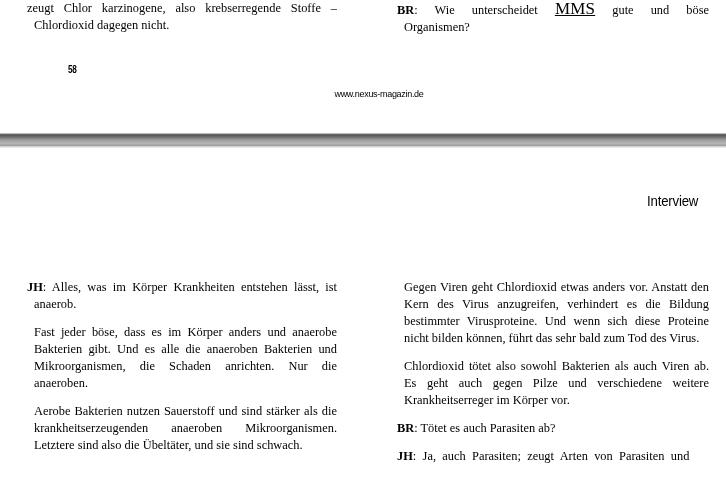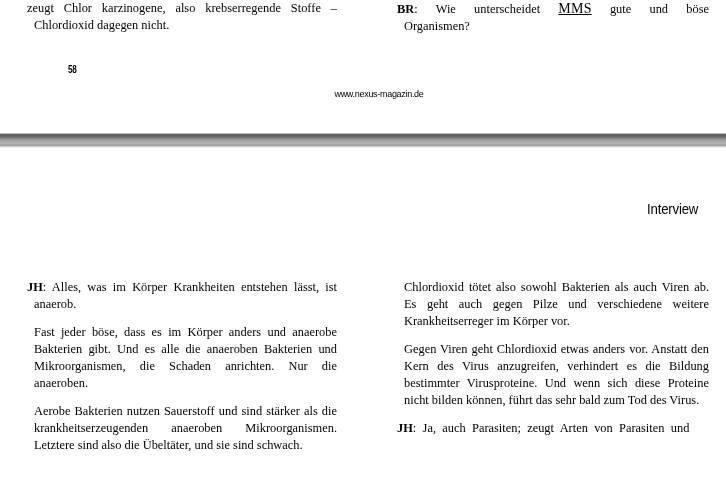--- a/index.html
+++ b/index.html
@@ -50,21 +50,21 @@
     text-indent: -7px;
     padding-left: 7px;
     hyphens: manual;
   }
   p.cont { text-indent: 0; padding-left: 7px; }
 
   .spk { font-weight: bold; }
   .ital { }
   .smallcaps {
     font-variant: small-caps;
-    font-size: 14px;
+    font-size: 17px;
     letter-spacing: 0.2px;
     text-decoration: underline;
   }
 
   
   .loose {
     text-align: justify;
     word-spacing: 3.2px;
   }
 
@@ -147,21 +147,21 @@
 
   
   .page-lower {
     top: 148px;
     height: 331px;
   }
 
   .section-head {
     position: absolute;
     right: 0;
-    top: 52px;
+    top: 44px;
     width: 626px;
     height: 26px;
   }
   .section-head-label {
     position: absolute;
     right: 28px;
     top: 0;
     font-family: "Liberation Sans", "DejaVu Sans", sans-serif;
     font-size: 15px;
     letter-spacing: -0.2px;
@@ -237,27 +237,30 @@
 
       <p class="body cont">
         <span>Aerobe Bakterien nutzen Sauerstoff und sind stärker als die krankheitserzeugenden anaeroben Mikroorganismen. Letztere sind also die Übeltäter, und sie sind schwach.</span>
       </p>
 
     </div>
 
     <div class="col col-right">
 
       <p class="body cont">
+        <span>Gegen Viren geht Chlordioxid etwas anders vor. Anstatt den Kern des Virus anzugreifen, verhindert es die Bildung bestimmter Virusproteine. Und wenn sich diese Proteine nicht bilden können, führt das sehr bald zum Tod des Virus.</span>
+      </p>
+
+      <p class="body cont">
         <span>Chlordioxid tötet also sowohl Bakterien als auch Viren ab. Es geht auch gegen Pilze und verschiedene weitere Krankheitserreger im Körper vor.</span>
       </p>
 
-      <p class="body cont">
-        <span>Gegen Viren geht Chlordioxid etwas anders vor. Anstatt den Kern des Virus anzugreifen, verhindert es die Bildung bestimmter Virusproteine. Und wenn sich diese Proteine nicht bilden können, führt das sehr bald zum Tod des Virus.</span>
-      </p>
-
+      <p class="body">
+        <span class="spk">BR</span><span>:</span><span> Tötet es auch Parasiten ab?</span>
+      </p>
 
       <p class="body loose">
         <span class="spk">JH</span><span>:</span><span> Ja, auch Parasiten; </span><span class="ital">zeugt</span><span> Arten von Parasiten und</span>
       </p>
 
     </div>
 
   </div>
 
 </div>

